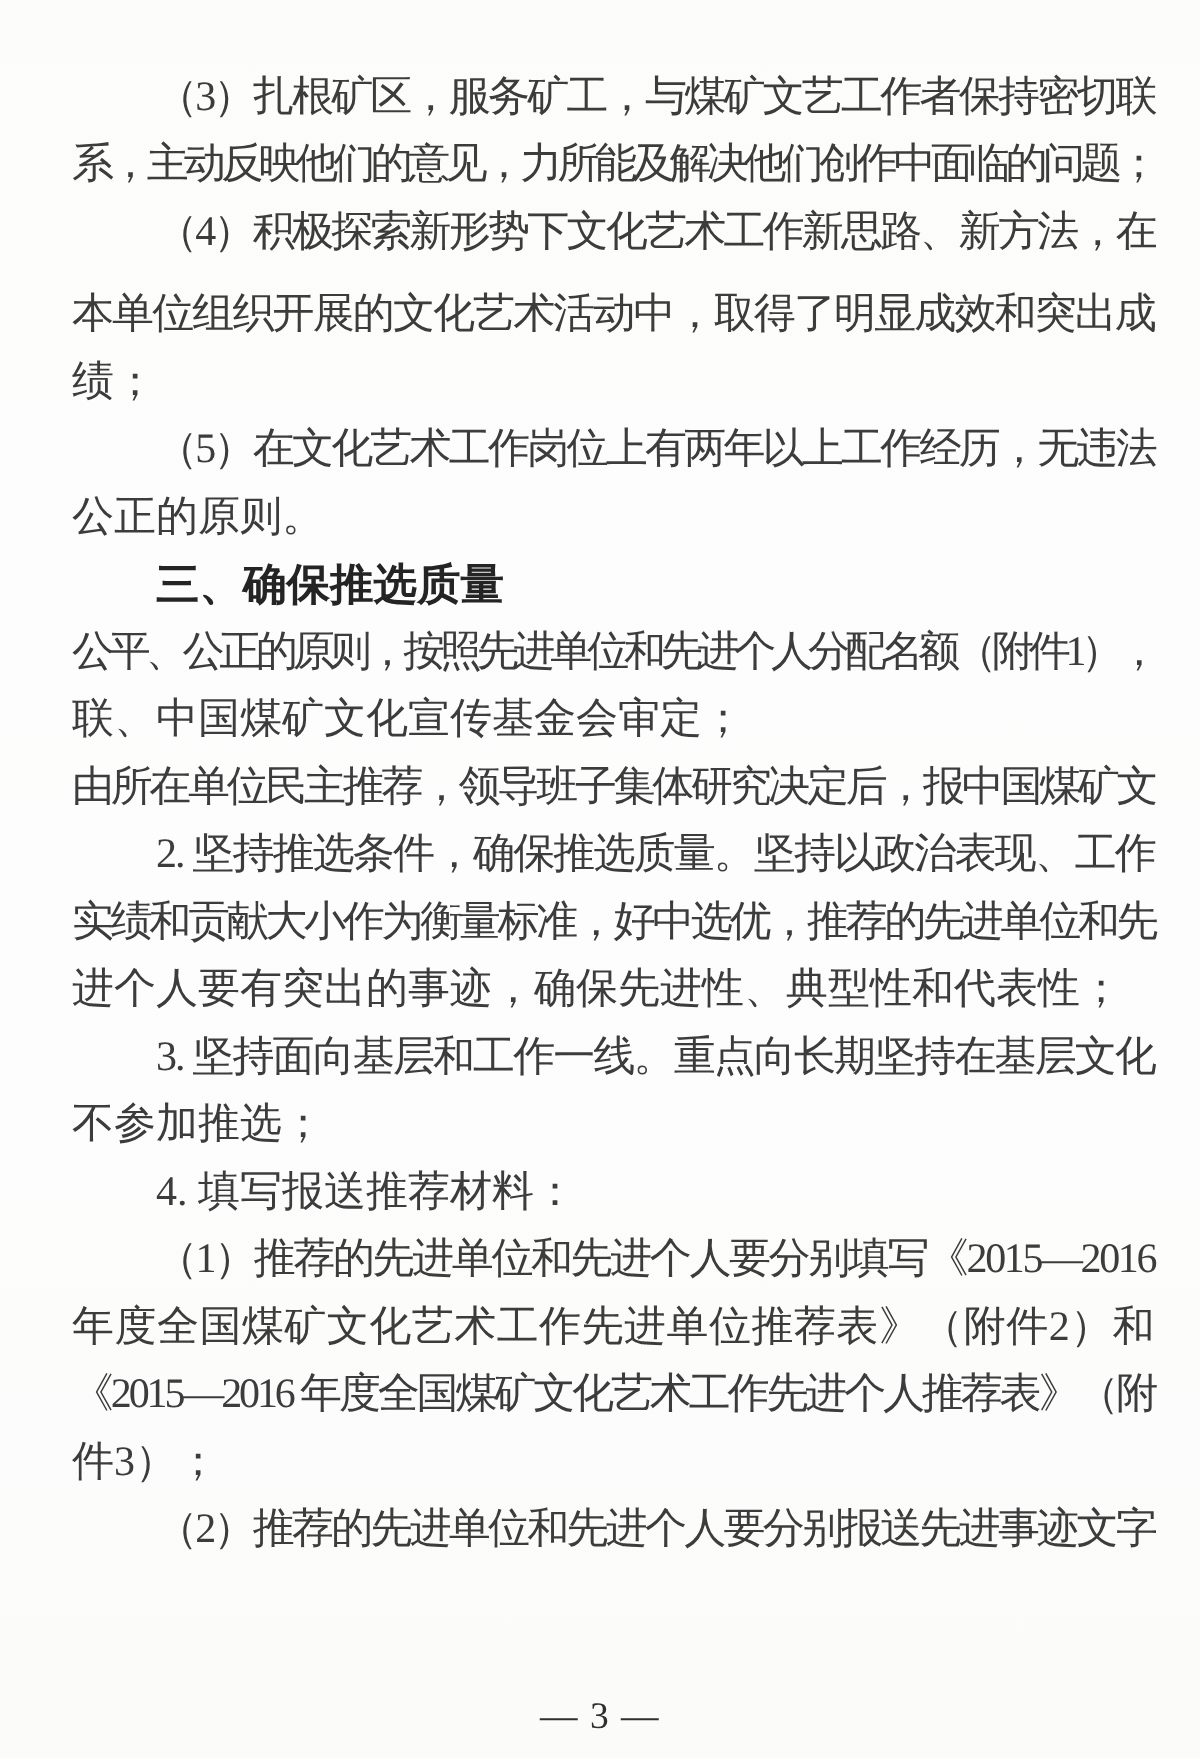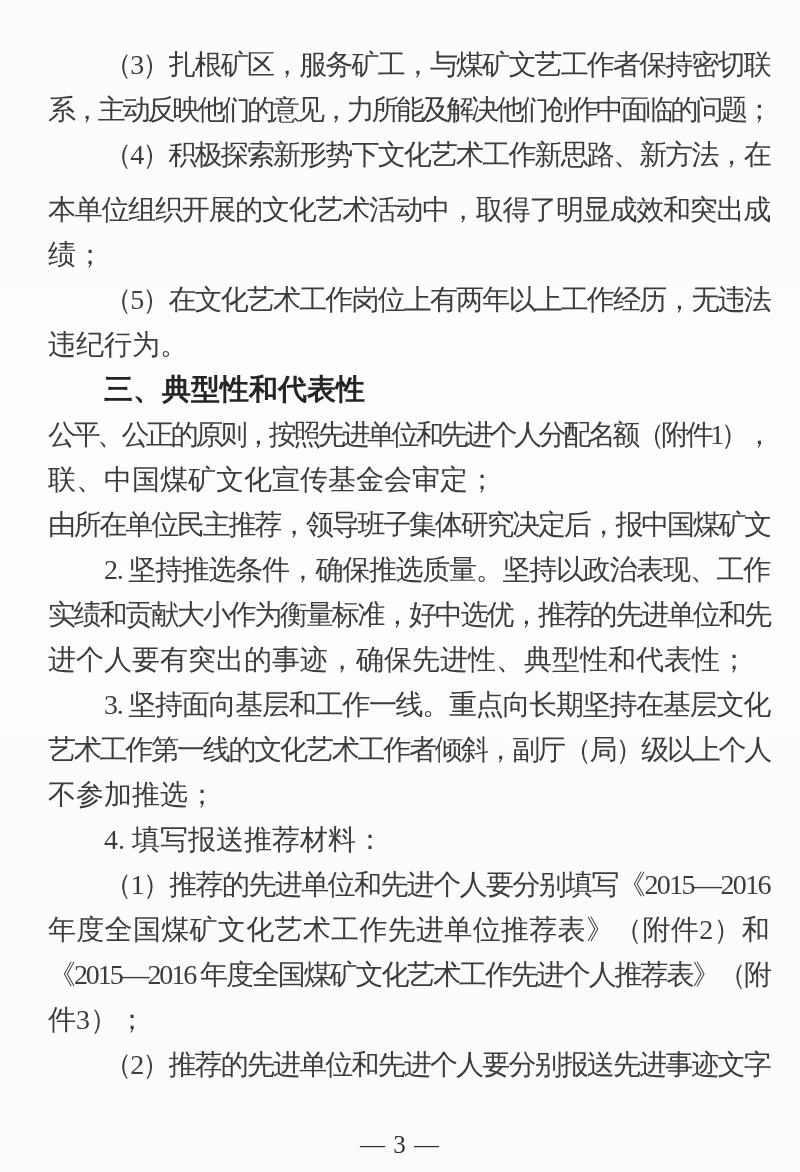--- a/index.html
+++ b/index.html
@@ -51,32 +51,31 @@
 <body>
 
 <div class="page">
   <div class="doc-body">
     <div class="line i2 j" style="letter-spacing: -1.85px;"><span>（3）扎根矿区，服务矿工，与煤矿文艺工作者保持密切联</span></div>
     <div class="line j" style="letter-spacing: -3.1px;"><span>系，主动反映他们的意见，力所能及解决他们创作中面临的问题；</span></div>
     <div class="line i2 j" style="letter-spacing: -1.85px;"><span>（4）积极探索新形势下文化艺术工作新思路、新方法，在</span></div>
     <div class="line j" style="letter-spacing: -1.26px; margin-top: 10px;"><span>本单位组织开展的文化艺术活动中，取得了明显成效和突出成</span></div>
     <div class="line"><span>绩；</span></div>
     <div class="line i2 j" style="letter-spacing: -1.85px;"><span>（5）在文化艺术工作岗位上有两年以上工作经历，无违法</span></div>
-    <div class="line"><span>违纪行为。</span></div>
-    <div class="line heading i2"><span>三、典型性和代表性</span></div>
+    <div class="line"><span>公正的原则。</span></div>
+    <div class="line heading i2"><span>三、确保推选质量</span></div>
     <div class="line j" style="letter-spacing: -3.47px;"><span>公平、公正的原则，按照先进单位和先进个人分配名额（附件1），</span></div>
     <div class="line"><span>联、中国煤矿文化宣传基金会审定；</span></div>
     <div class="line j" style="letter-spacing: -2.21px;"><span>由所在单位民主推荐，领导班子集体研究决定后，报中国煤矿文</span></div>
     <div class="line i2 j" style="letter-spacing: -1.26px;"><span>2. 坚持推选条件，确保推选质量。坚持以政治表现、工作</span></div>
     <div class="line j" style="letter-spacing: -2.21px;"><span>实绩和贡献大小作为衡量标准，好中选优，推荐的先进单位和先</span></div>
     <div class="line"><span>进个人要有突出的事迹，确保先进性、典型性和代表性；</span></div>
     <div class="line i2 j" style="letter-spacing: -1.26px;"><span>3. 坚持面向基层和工作一线。重点向长期坚持在基层文化</span></div>
-    <div class="line j" style="letter-spacing: -2.21px;"><span>艺术工作第一线的文化艺术工作者倾斜，副厅（局）级以上个人</span></div>
     <div class="line"><span>不参加推选；</span></div>
     <div class="line i2"><span>4. 填写报送推荐材料：</span></div>
     <div class="line i2 j" style="letter-spacing: -1.6px;"><span>（1）推荐的先进单位和先进个人要分别填写《2015—2016</span></div>
     <div class="line j" style="letter-spacing: 0.31px;"><span>年度全国煤矿文化艺术工作先进单位推荐表》（附件2）和</span></div>
     <div class="line j" style="letter-spacing: -2.09px;"><span>《2015—2016 年度全国煤矿文化艺术工作先进个人推荐表》（附</span></div>
     <div class="line"><span>件3）；</span></div>
-    <div class="line i2 j" style="letter-spacing: -1.85px;"><span>（2）推荐的先进单位和先进个人要分别报送先进事迹文字</span></div>
+    <div class="line i2 j" style="letter-spacing: -1.85px; text-align: center;"><span>（2）推荐的先进单位和先进个人要分别报送先进事迹文字</span></div>
   </div>
   <div class="footer">— 3 —</div>
 </div>
 
 </body></html>

